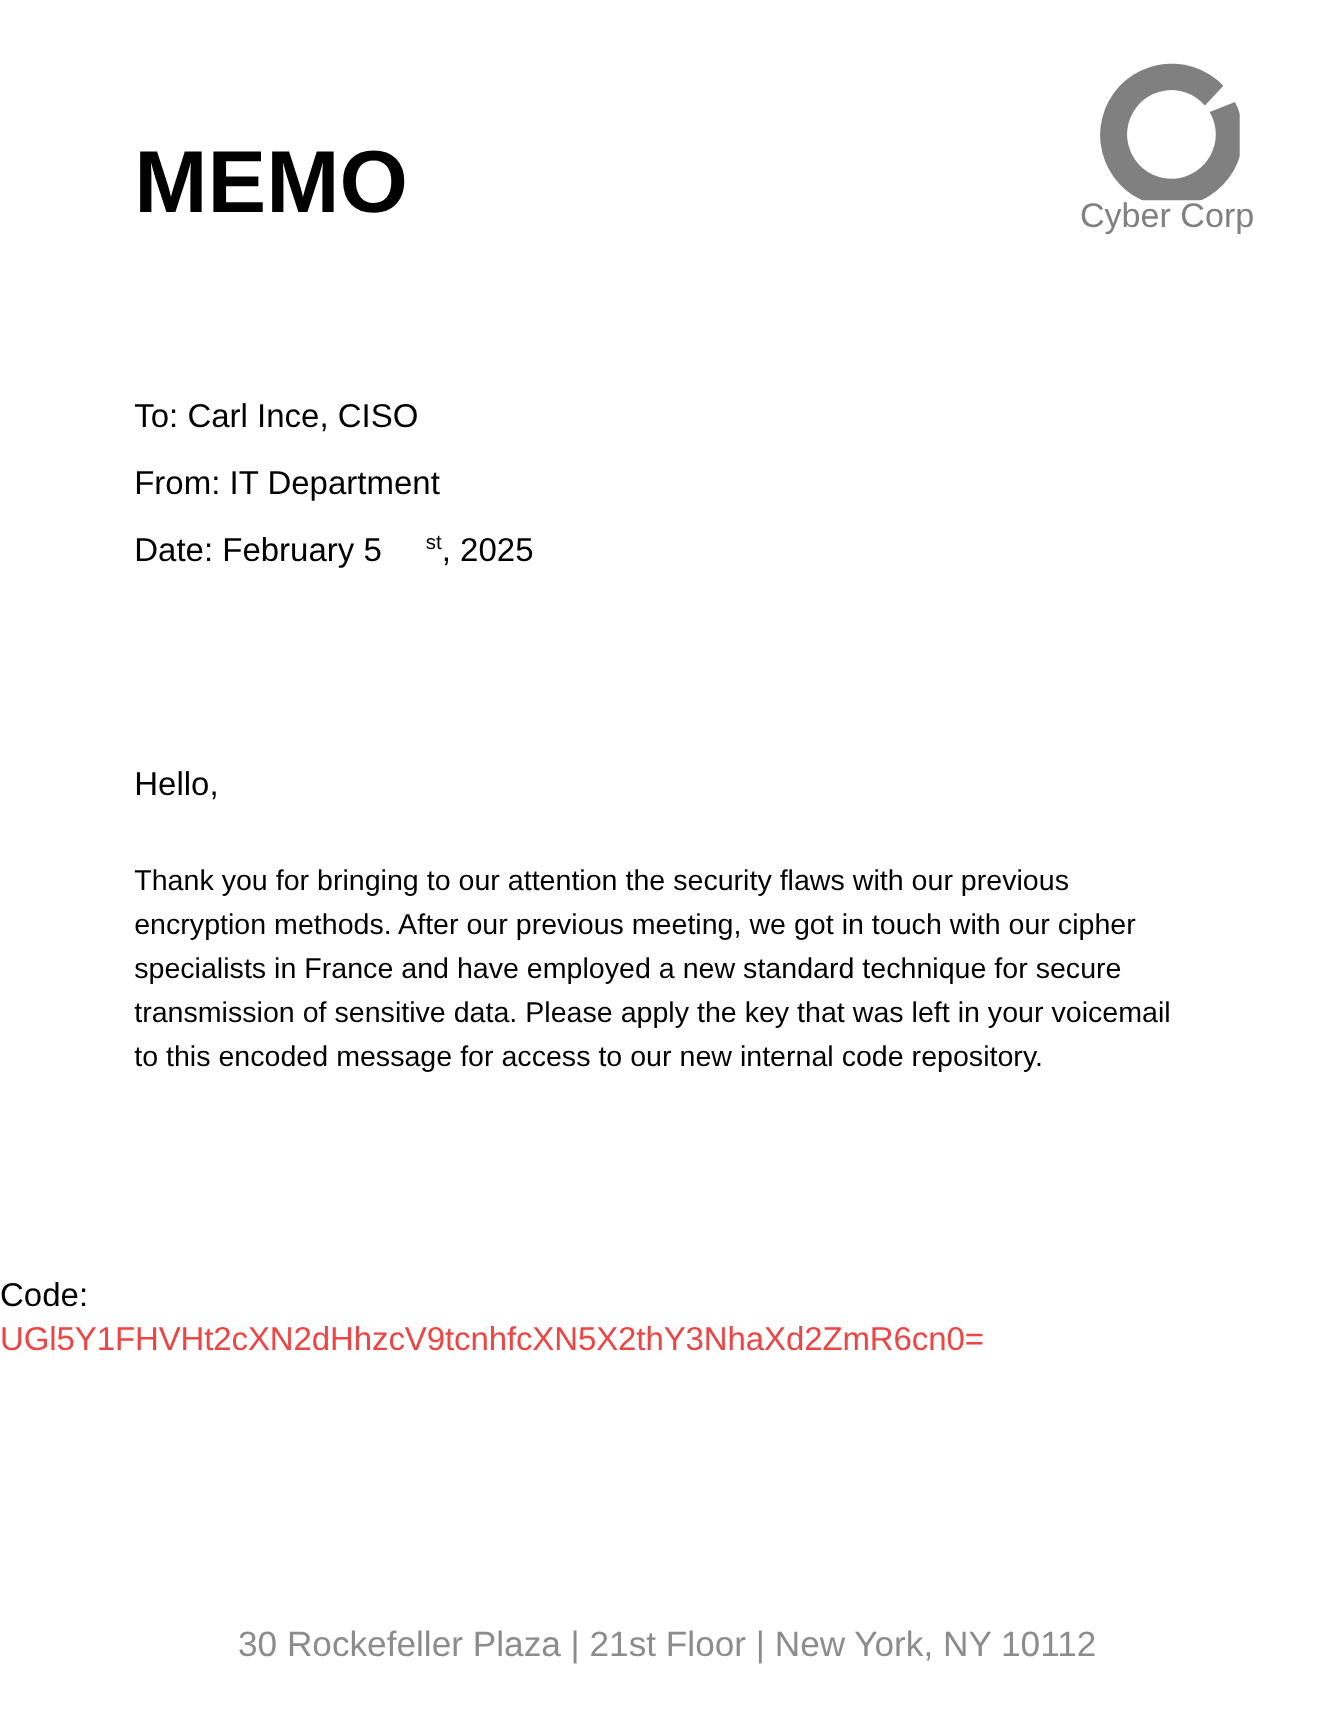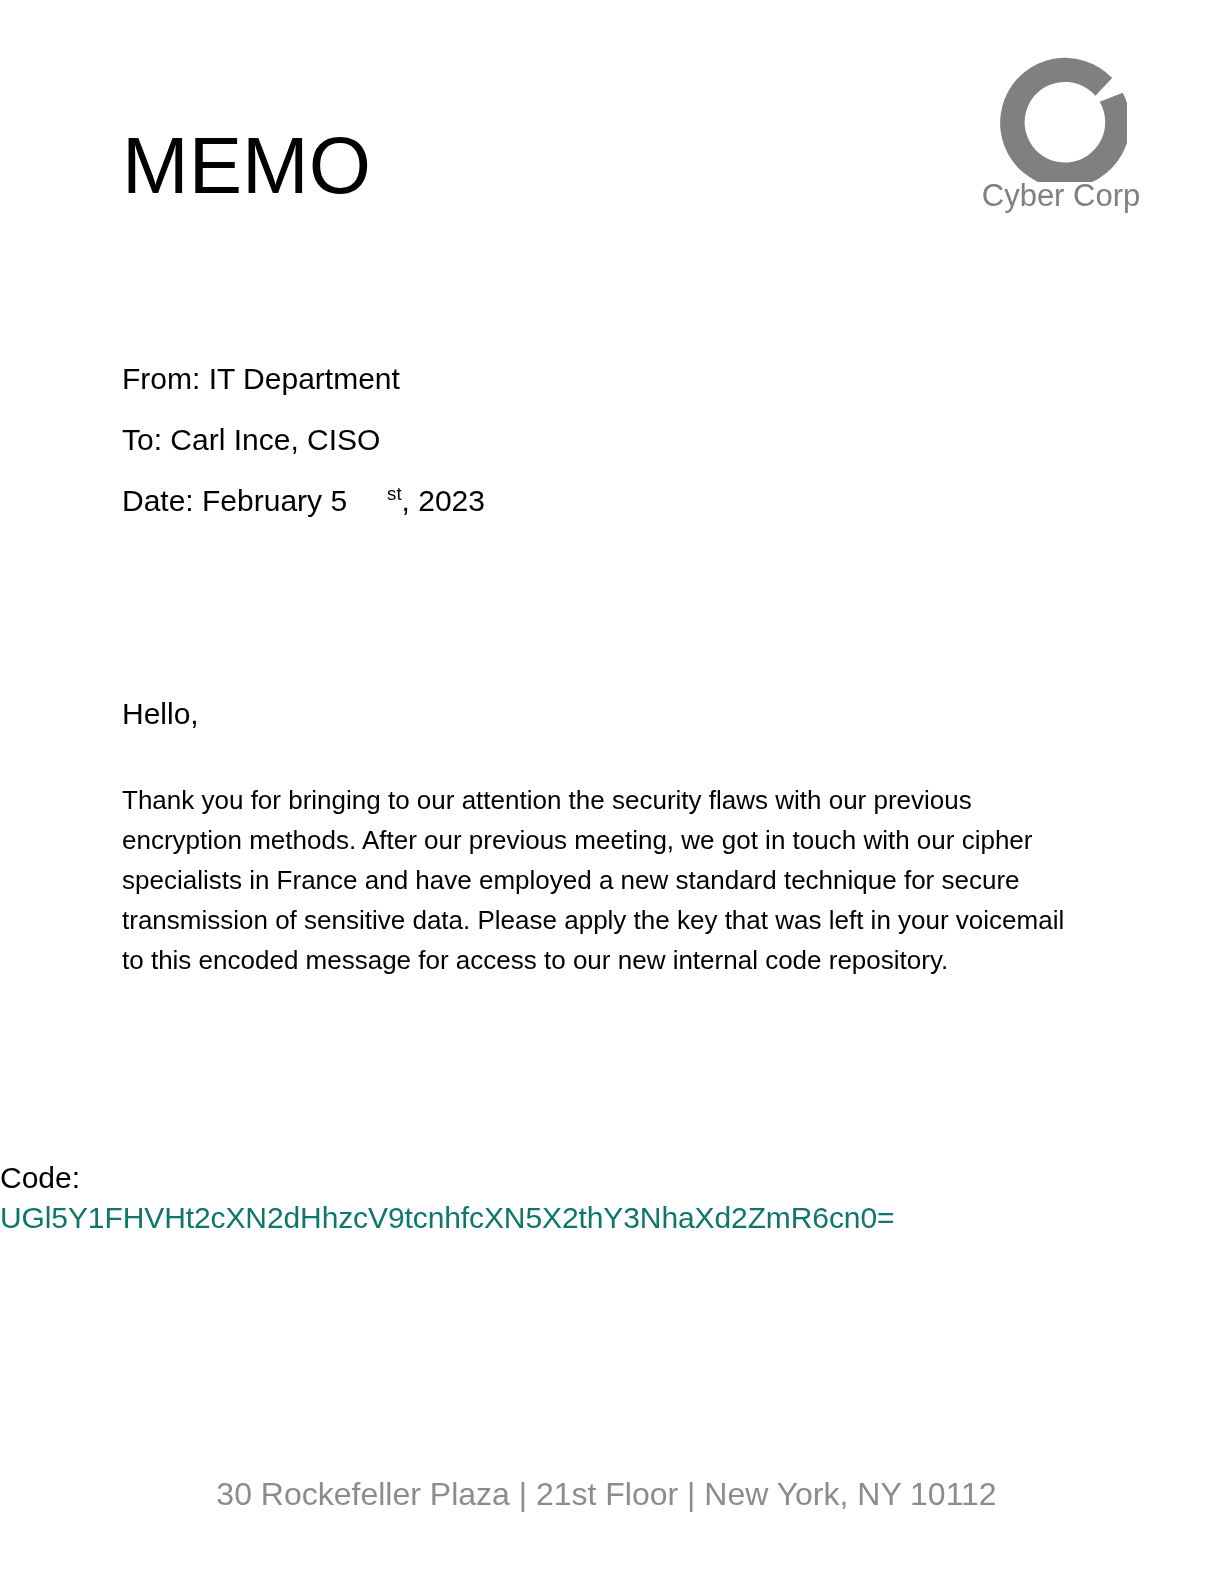--- a/index.html
+++ b/index.html
@@ -28,21 +28,21 @@
     left: 0;
     width: 1213px;
     height: 270px;
   }
   .memo-title {
     position: absolute;
     left: 122px;
     top: 122px;
     font-size: 80px;
     line-height: 88px;
-    font-weight: 400;
+    font-weight: 700;
     letter-spacing: 0px;
     color: #000000;
     white-space: nowrap;
   }
 
   .brand {
     position: absolute;
     right: 66px;
     top: 52px;
     width: 170px;
@@ -110,21 +110,21 @@
     width: 1213px;
   }
   .code-label {
     font-size: 30px;
     line-height: 40px;
     color: #000000;
   }
   .code-value {
     font-size: 30px;
     line-height: 40px;
-    color: #0f766e;
+    color: #ef4444;
     white-space: nowrap;
     letter-spacing: -0.1px;
   }
 
   
   .closing {
     position: absolute;
     left: 122px;
     top: 1333px;
     width: 950px;
@@ -164,24 +164,24 @@
                  L 79.0 38.3
                  A 31 31 0 1 1 75.7 33.7
                  Z"></path>
       </svg>
       <div class="brand-name">Cyber Corp</div>
     </div>
 
   </div>
 
   <div class="meta">
+    <div class="meta-line">To: Carl Ince, CISO</div>
     <div class="meta-line">From: IT Department</div>
-    <div class="meta-line">To: Carl Ince, CISO</div>
     <div class="meta-line">
-      <span>Date: February 5</span><sup>st</sup><span>, 2023</span>
+      <span>Date: February 5</span><sup>st</sup><span>, 2025</span>
     </div>
   </div>
 
   <div class="body-block">
     <div class="greeting">Hello,</div>
     <div class="body-para">Thank you for bringing to our attention the security flaws with our previous encryption methods. After our previous meeting, we got in touch with our cipher specialists in France and have employed a new standard technique for secure transmission of sensitive data. Please apply the key that was left in your voicemail to this encoded message for access to our new internal code repository.</div>
   </div>
 
   <div class="code-block">
     <div class="code-label">Code:</div>

